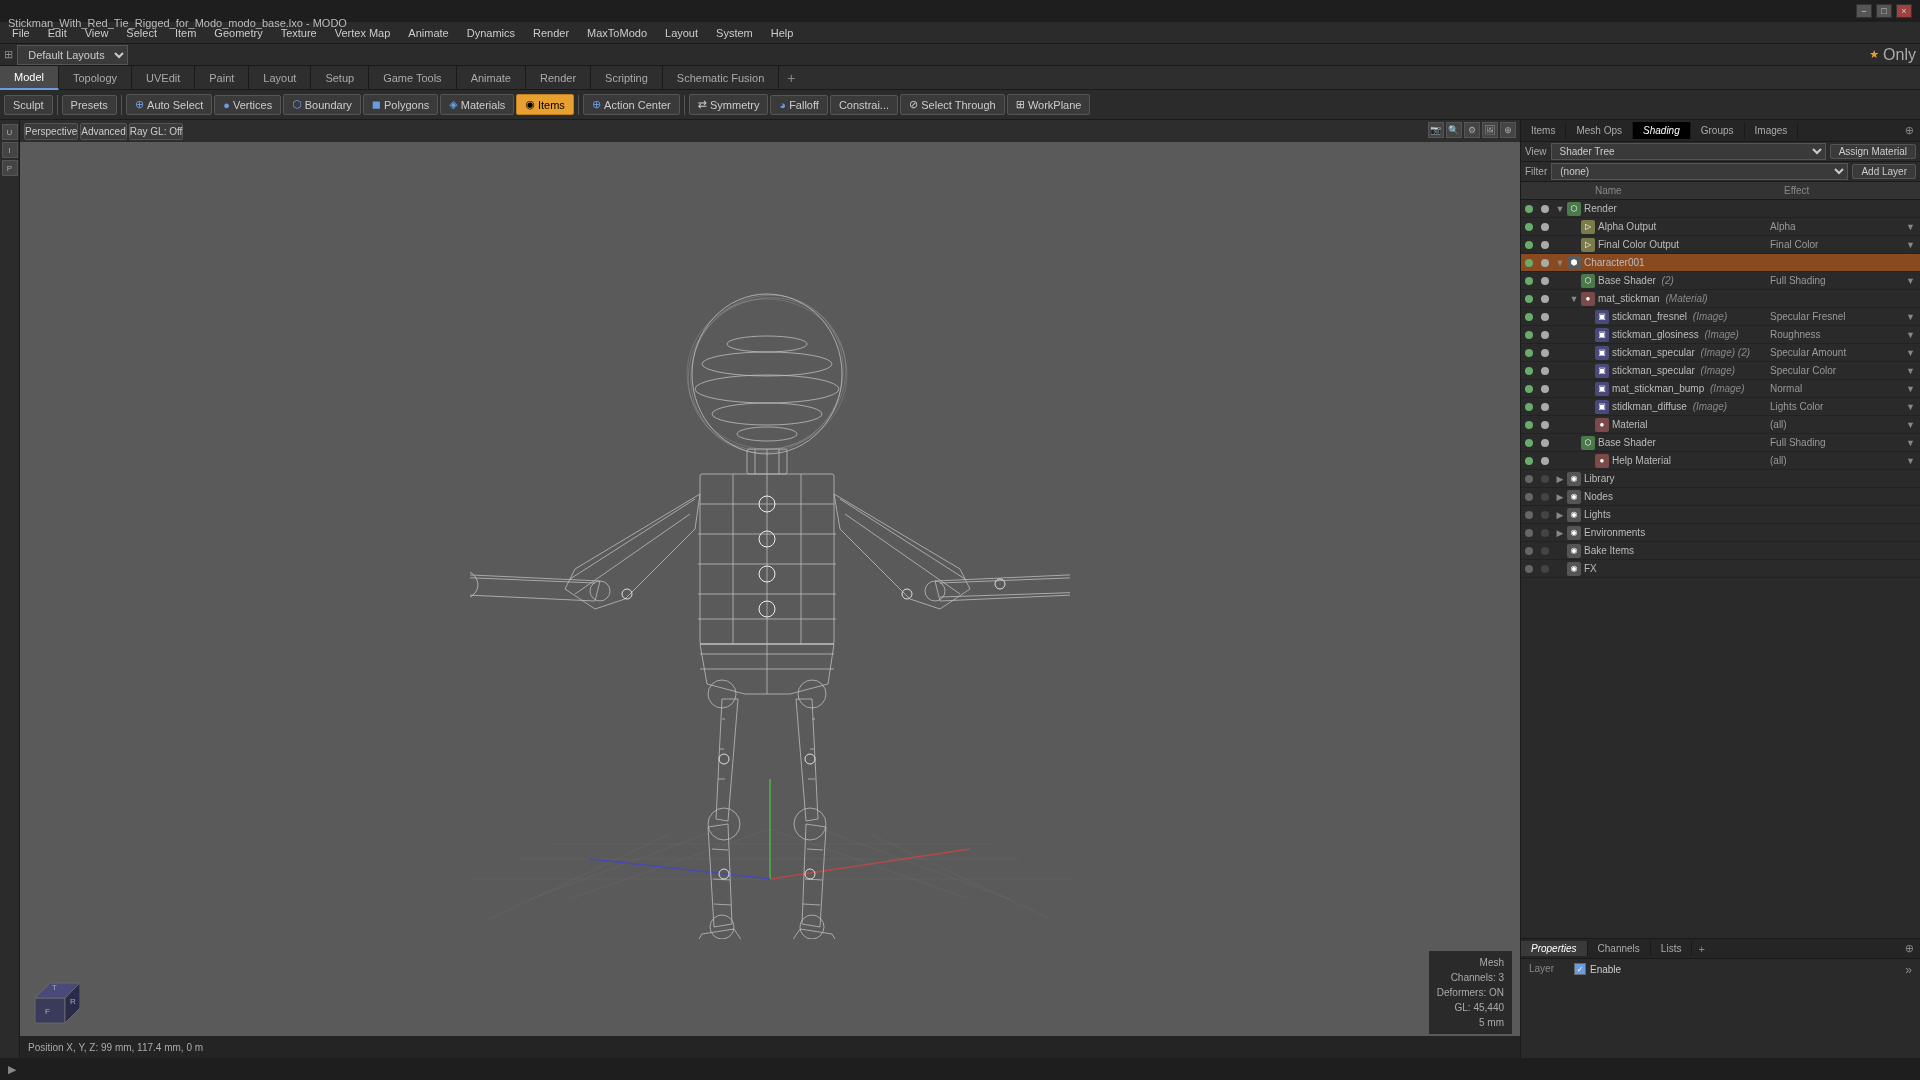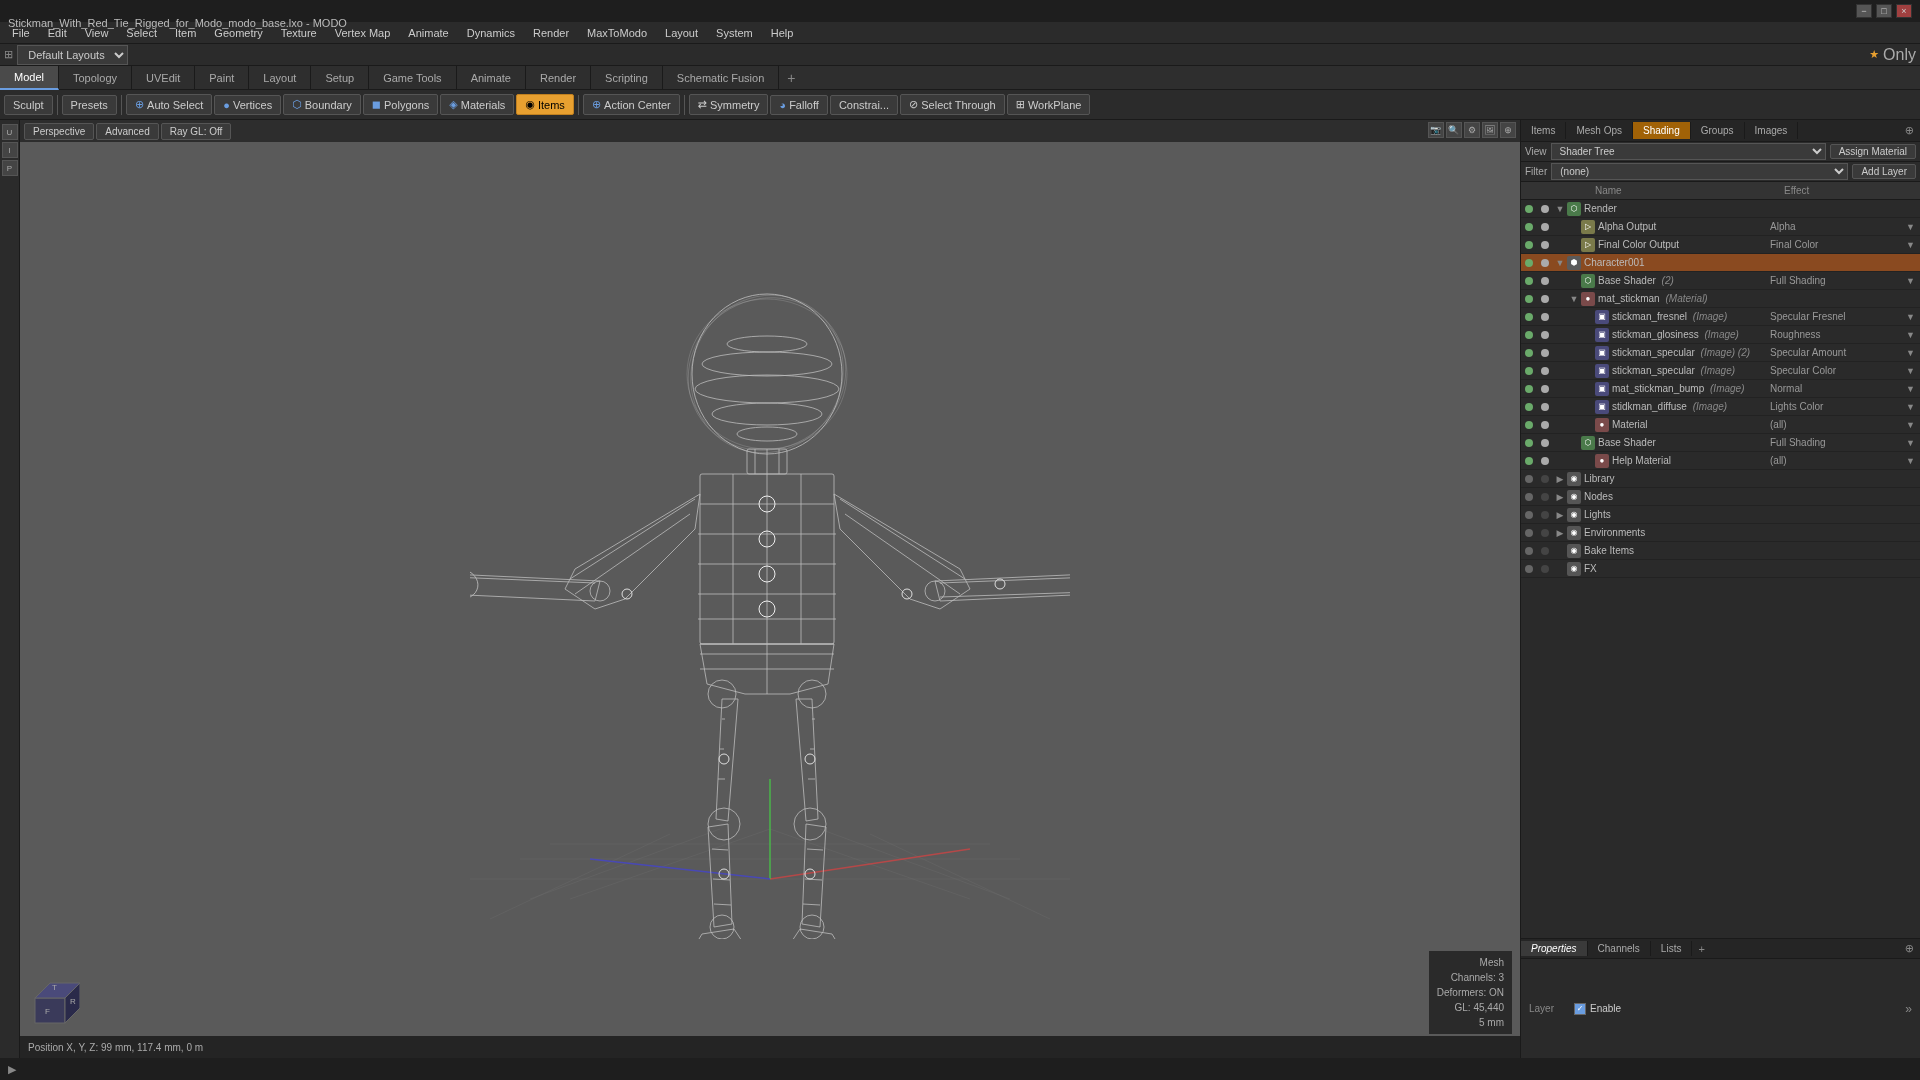--- a/index.html
+++ b/index.html
@@ -161,21 +161,21 @@
       top: 0; left: 0; right: 0;
       height: 22px;
       background: rgba(40,40,40,0.9);
       display: flex;
       align-items: center;
       padding: 0 4px;
       gap: 2px;
       z-index: 10;
     }
     .vp-btn {
-      padding: 2px 8px;
+      padding: 2px 0;
       background: #3a3a3a;
       border: 1px solid #555;
       color: #ccc;
       cursor: pointer;
       font-size: 10px;
       border-radius: 2px;
     }
 
     
     #viewport-icons {
@@ -253,21 +253,21 @@
       align-items: center;
       border-bottom: 1px solid #1a1a1a;
     }
     .panel-tab {
       padding: 3px 10px;
       color: #aaa;
       cursor: pointer;
       font-size: 10px;
       border-right: 1px solid #1a1a1a;
     }
-    .panel-tab.active { background: #a16207; color: #fff; }
+    .panel-tab.active { background: #000000; color: #fff; font-style: italic; }
     .panel-tab-end {
       margin-left: auto;
       padding: 3px 6px;
       color: #888;
       cursor: pointer;
     }
 
     
     #shader-header {
       height: 20px;
@@ -389,21 +389,21 @@
       border-right: 1px solid #1a1a1a;
     }
     .btm-tab.active { background: #3a3a3a; color: #fff; font-style: italic; }
     .btm-tab-add { padding: 2px 6px; color: #888; cursor: pointer; }
     .btm-tab-end { margin-left: auto; padding: 2px 6px; color: #888; }
 
     #layer-section {
       display: flex;
       flex: 1;
       padding: 4px 8px;
-      align-items: center;
+      align-items: flex-start;
       gap: 16px;
     }
     .layer-label { color: #888; font-size: 10px; margin-right: 4px; }
     .layer-enable {
       display: flex; align-items: center; gap: 4px;
     }
     .checkbox {
       width: 12px; height: 12px;
       background: #3a3a3a;
       border: 1px solid #666;

